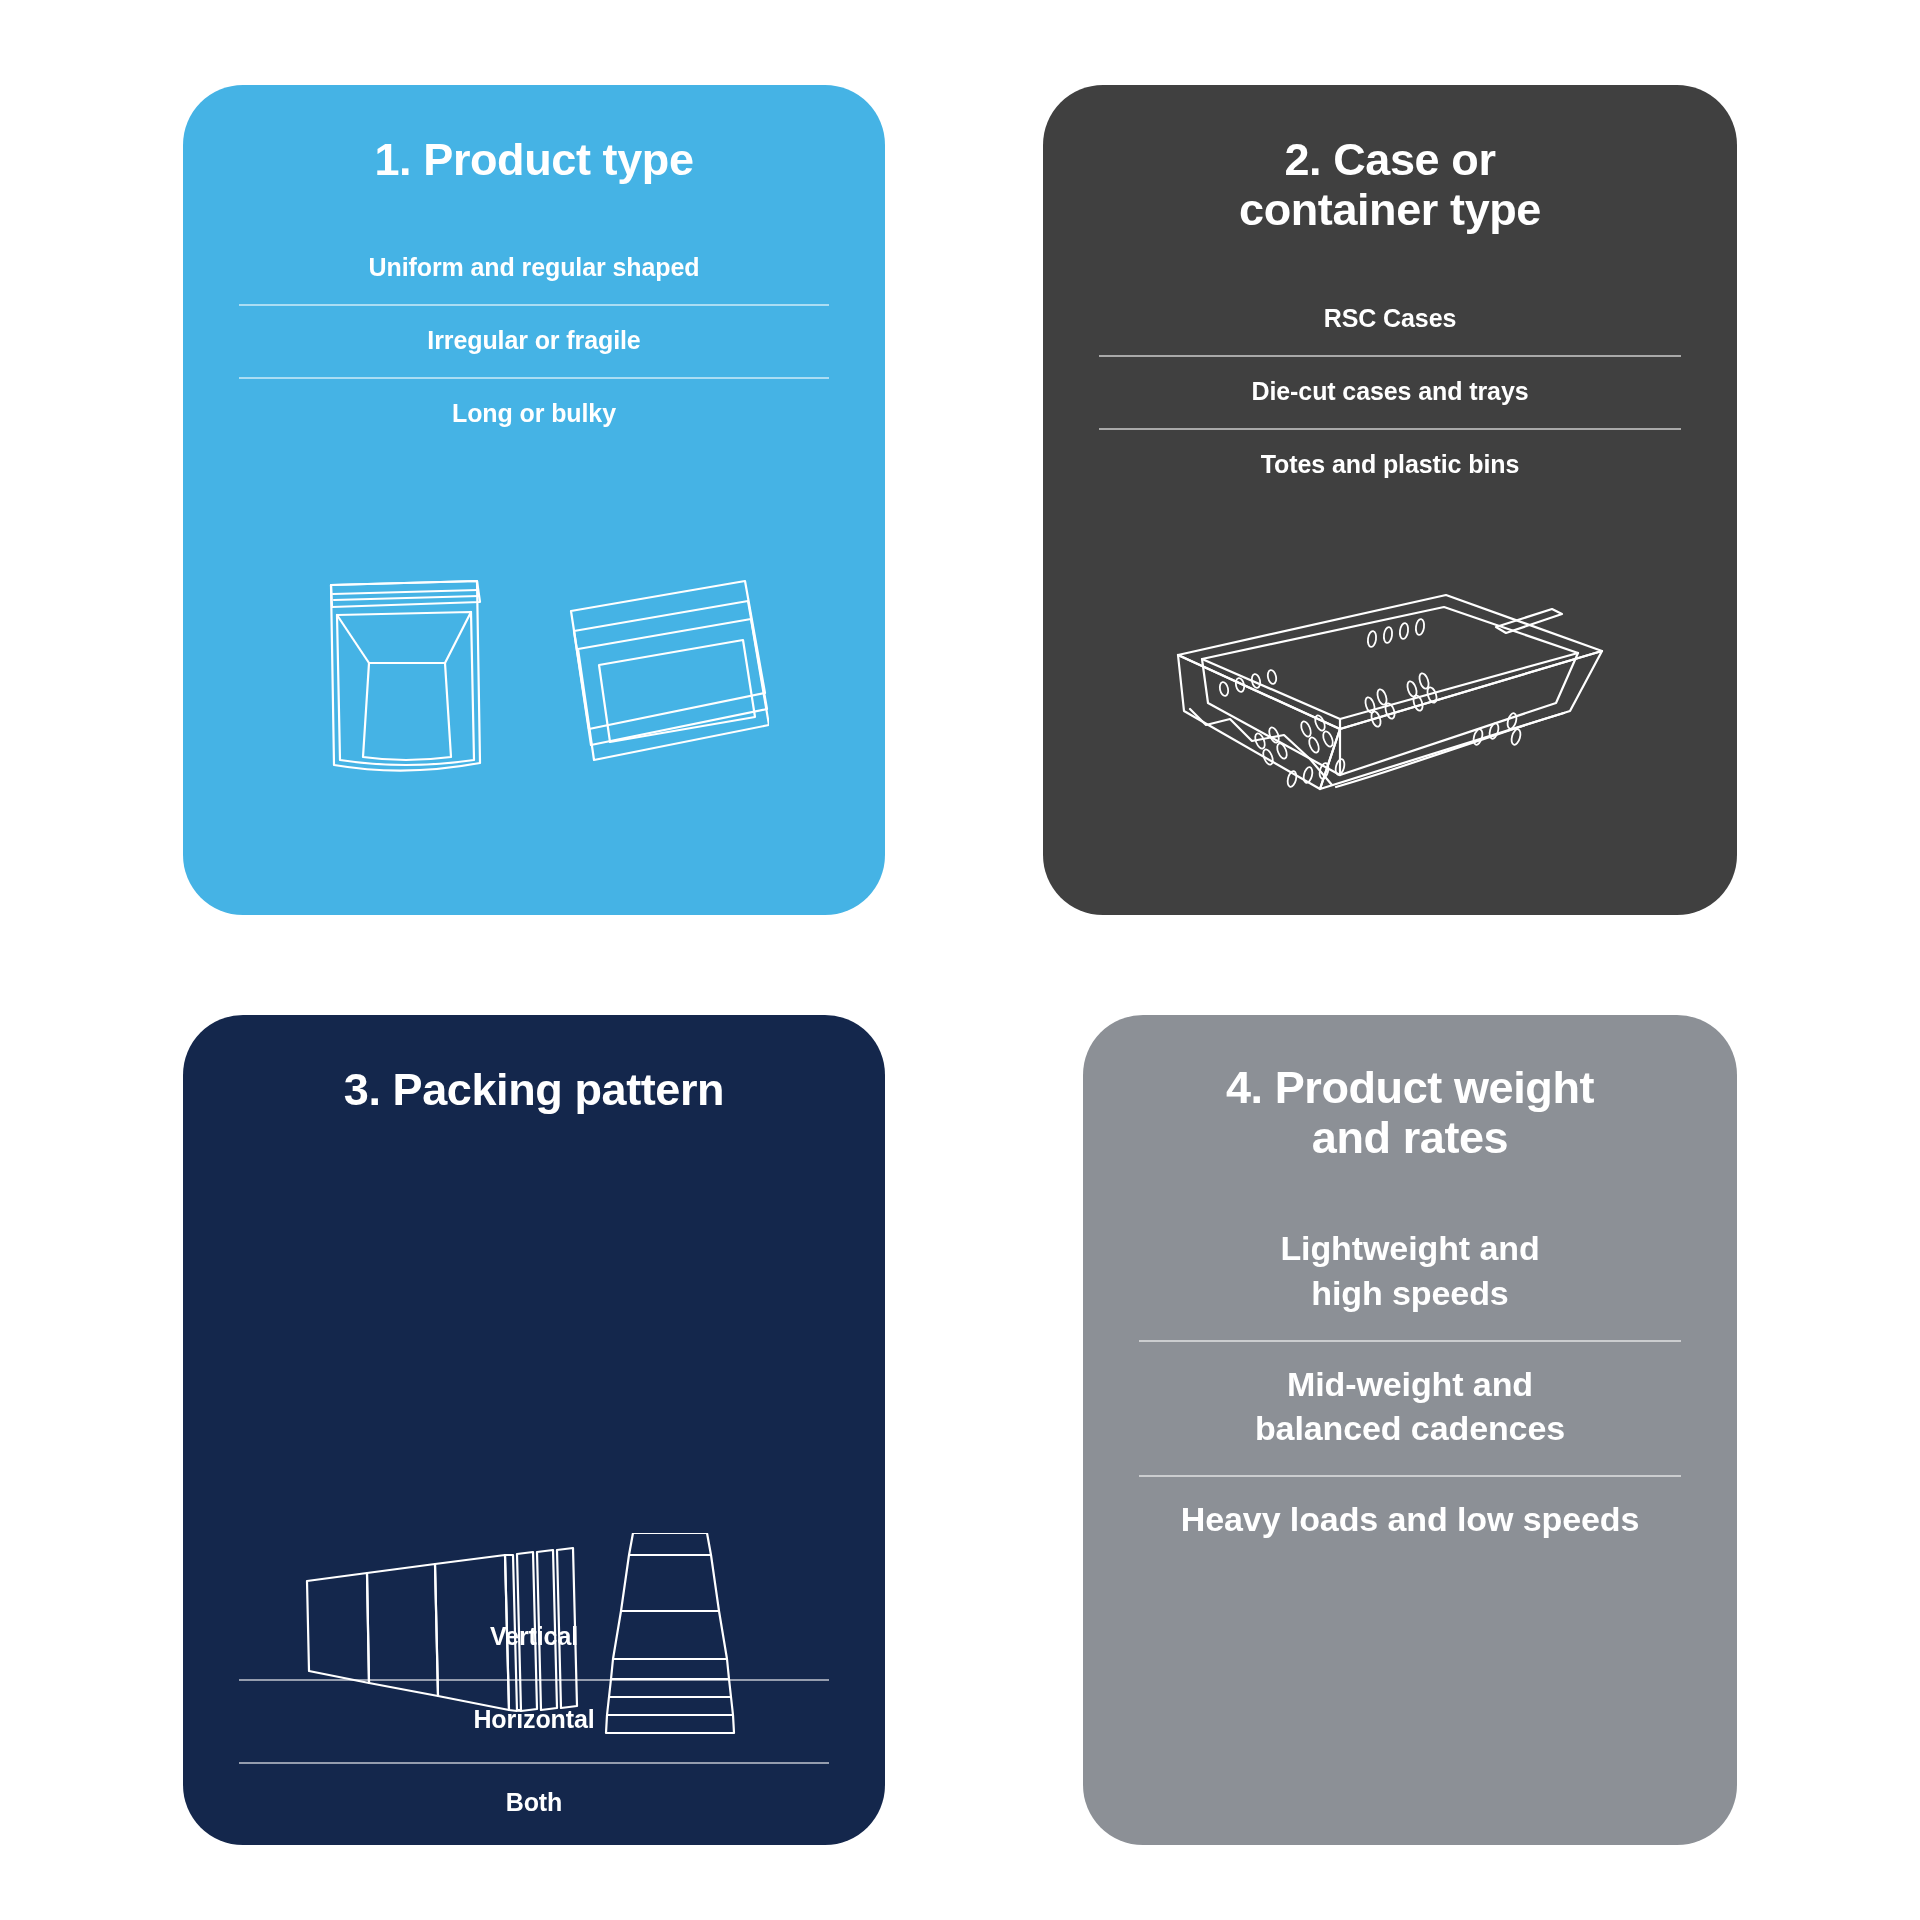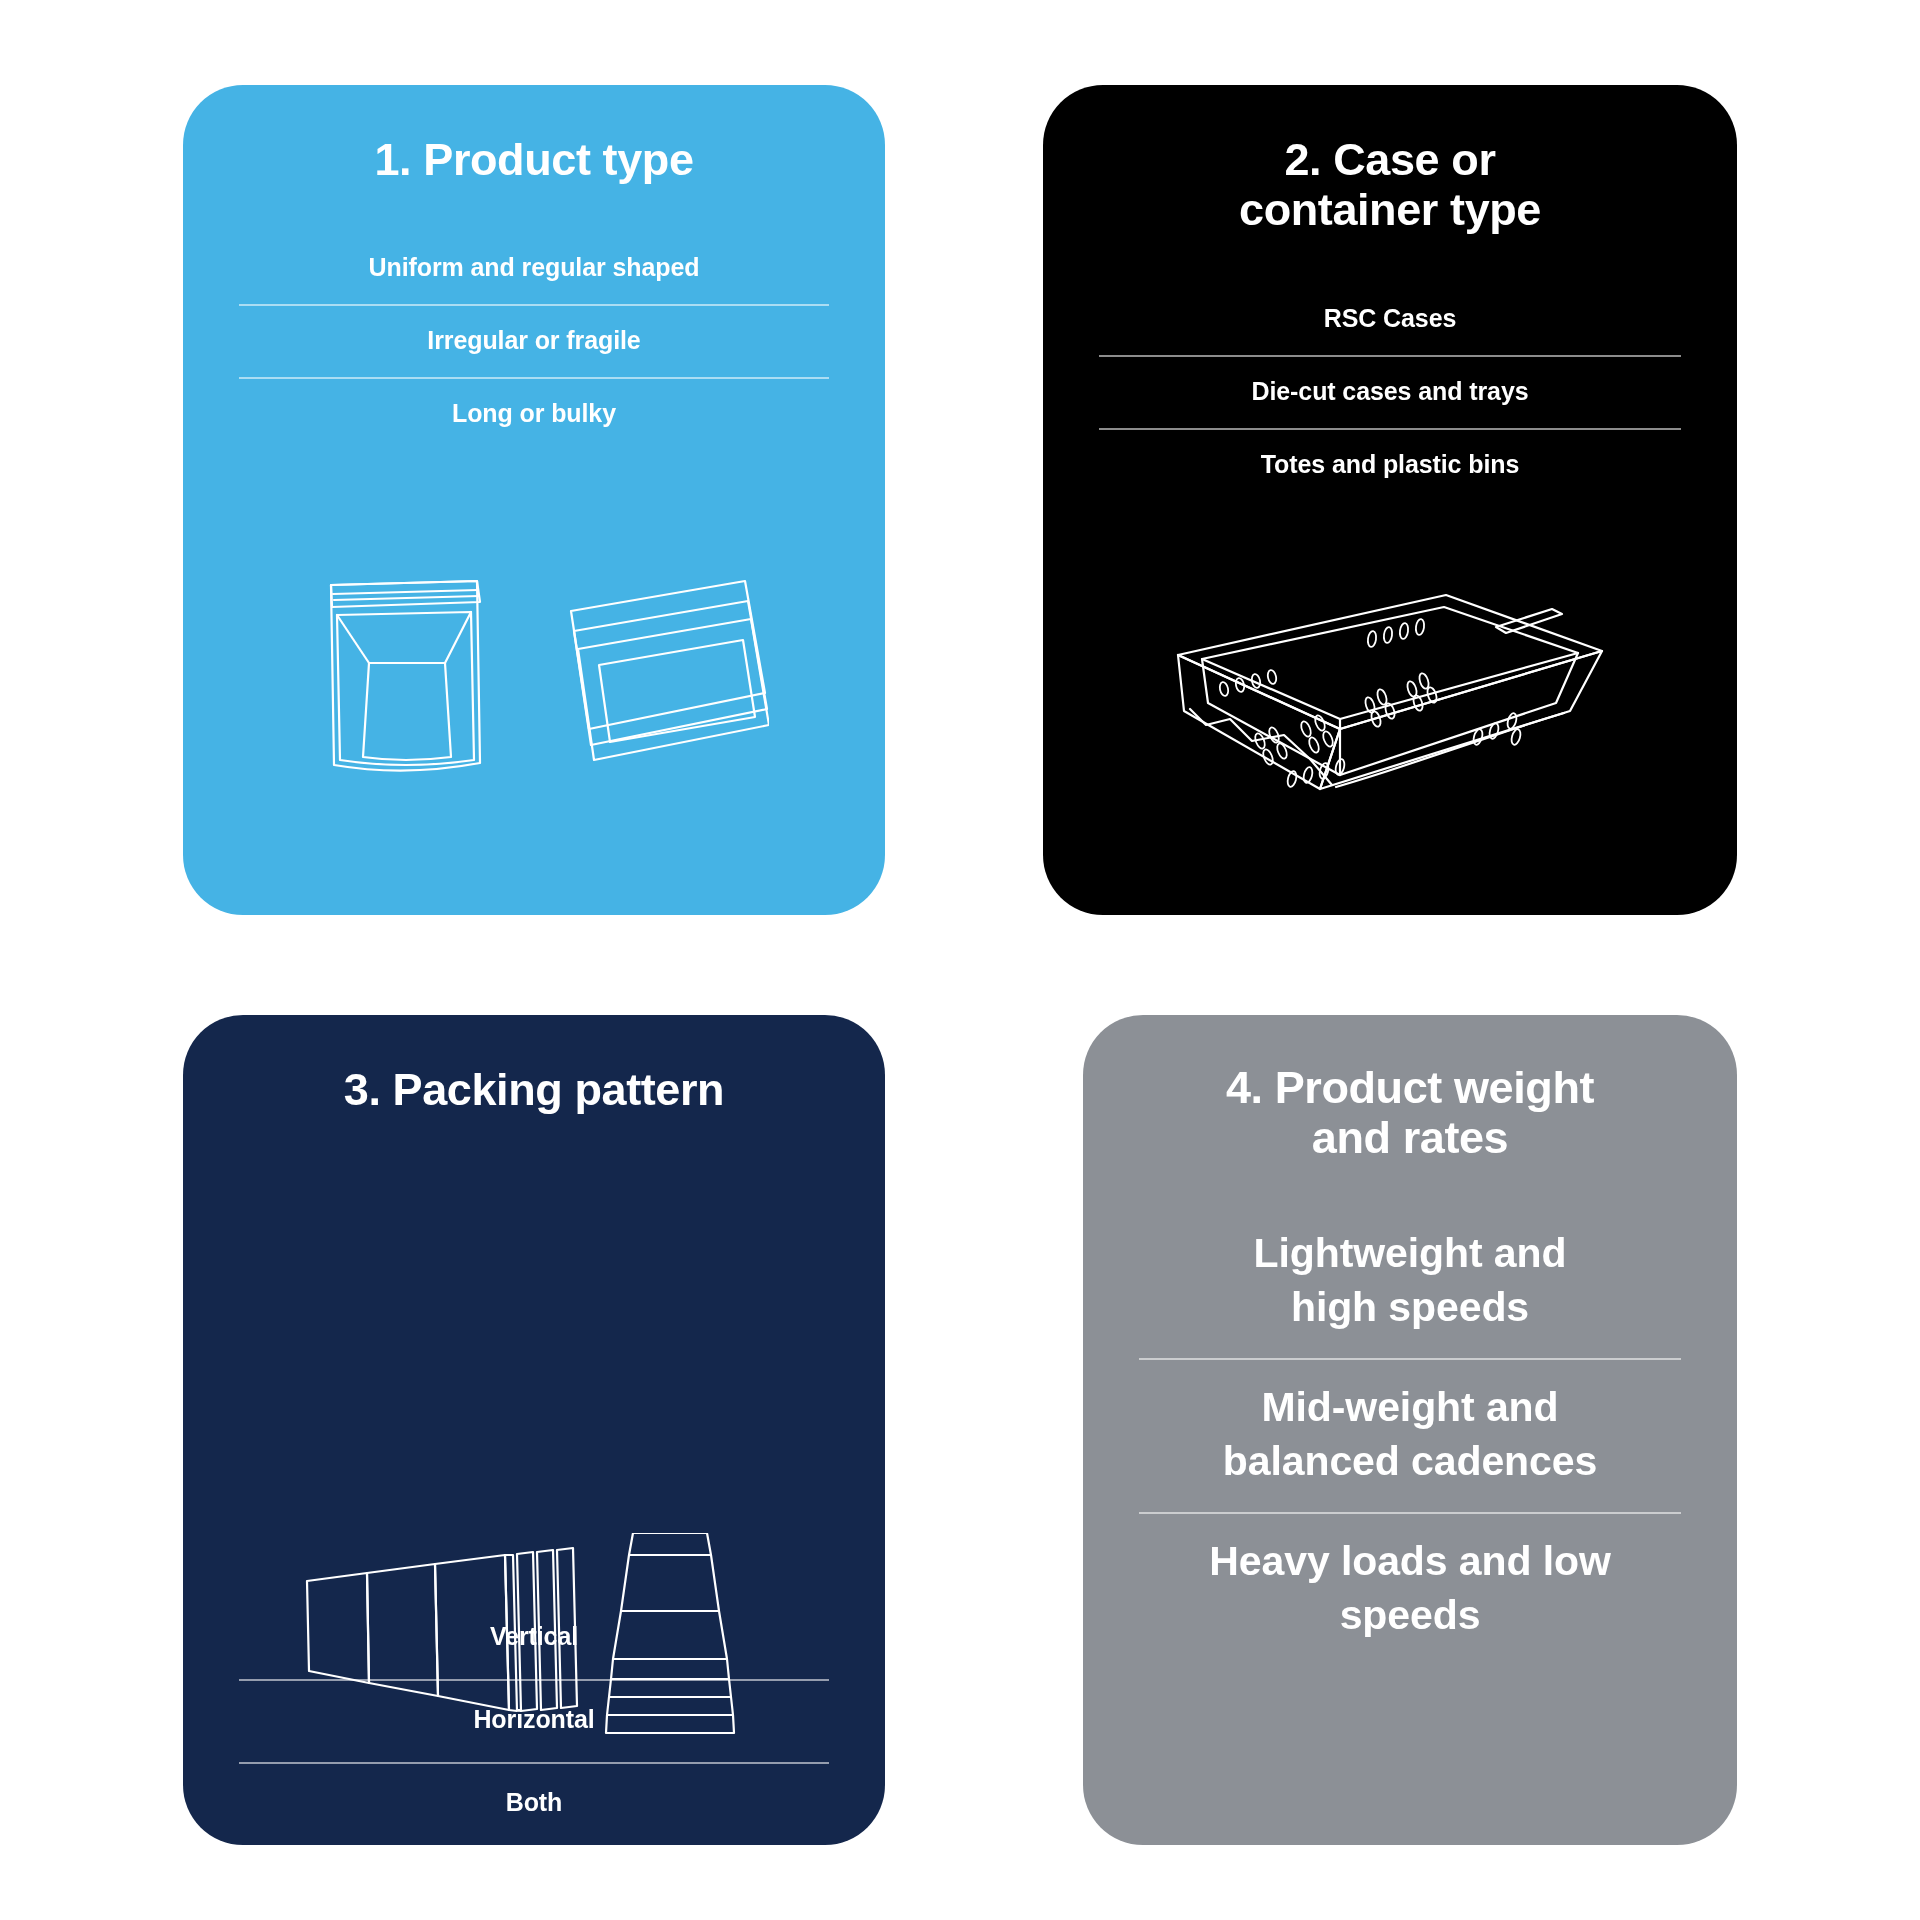--- a/index.html
+++ b/index.html
@@ -58,21 +58,21 @@
   .item {
     width:100%;
     text-align:center;
     color:#ffffff;
     font-size:25px;
     font-weight:bold;
     line-height:1.32;
     letter-spacing:-0.1px;
     padding:18px 0 20px 0;
   }
-  #card-4 .item { font-size:41px; line-height:1.32; }
+  #card-4 .item { font-size:34px; line-height:1.32; }
   .item + .item { border-top:2px solid rgba(255,255,255,0.55); }
   #card-3 .item { padding:22px 0 26px 0; }
   #card-4 .item { padding:20px 0 24px 0; }
 
   .illo {
     position:absolute;
     left:0; right:0;
     display:flex;
     justify-content:center;
   }
@@ -106,21 +106,21 @@
         <path d="M70 96 L146 96 L152 190 Q106 196 64 190 Z"></path>
 
         <path d="M272 44 L446 14 L466 126 L290 162 Z"></path>
         <path d="M275 64 L449 34 L468 142 L292 178 Z"></path>
         <path d="M279 82 L452 52 L470 158 L295 193 Z"></path>
         <path d="M300 98 L444 73 L456 150 L311 175 Z"></path>
       </svg>
     </div>
   </div>
 
-  <div class="card" id="card-2" style="background: #000000;">
+  <div class="card" id="card-2" style="background: #404040;">
     <div class="card-title">
       <span>2. Case or</span><br>
       <span>container type</span>
     </div>
     <div class="items">
       <div class="item">RSC Cases</div>
       <div class="item">Die-cut cases and trays</div>
       <div class="item">Totes and plastic bins</div>
     </div>
     <div class="illo" id="illo-2">

